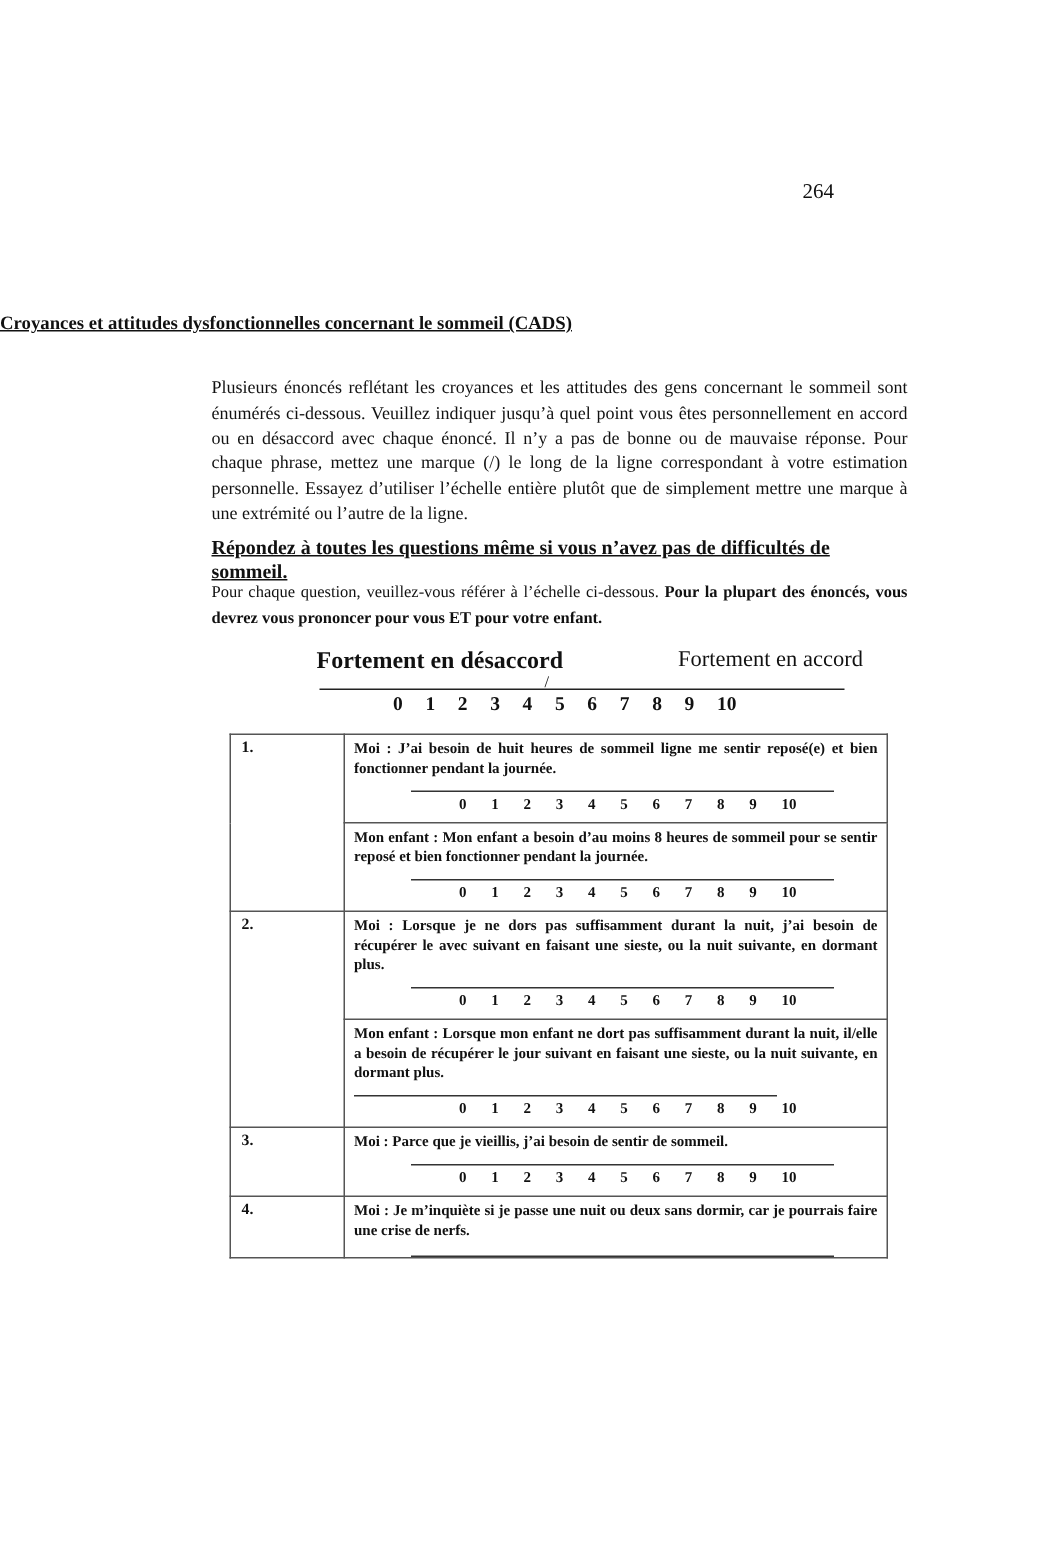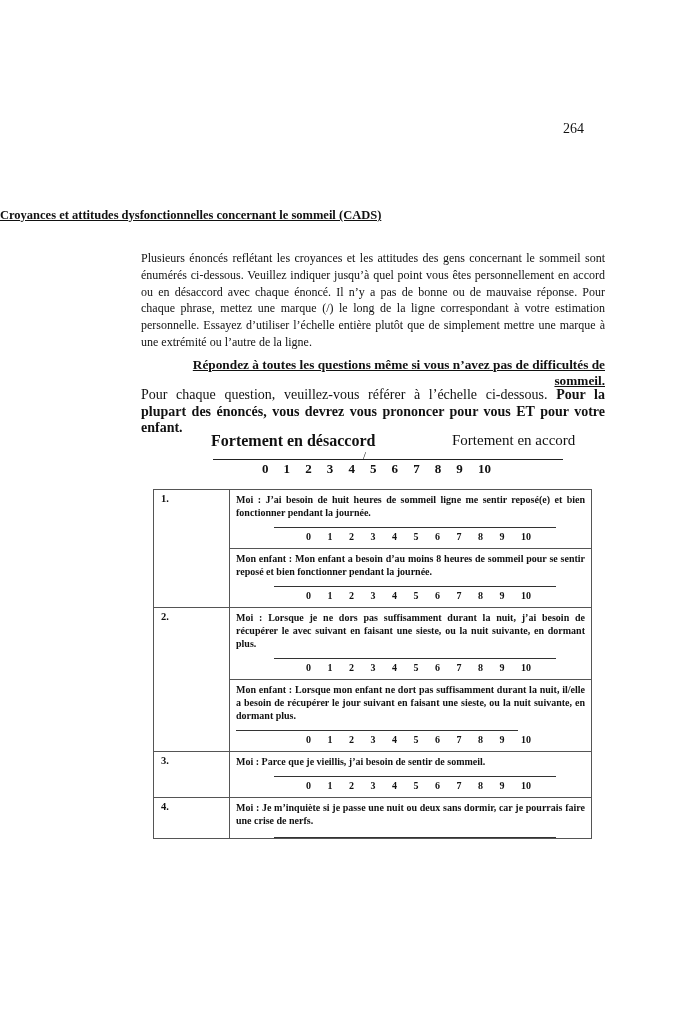--- a/index.html
+++ b/index.html
@@ -1,23 +1,23 @@
 <!DOCTYPE html>
 <html><head>
 <meta charset="utf-8">
 <style>
   html, body { margin:0; padding:0; background:#fff; }
   body { width:700px; height:1028px; position:relative; overflow:hidden;
          font-family:"Liberation Serif", serif; color:#111; }
   .abs { position:absolute; }
-  #page-number { left:563px; top:121px; font-size:14px; }
+  #page-number { left:535px; top:121px; font-size:14px; }
   #doc-title { left:0; width:700px; top:208px; text-align:left; font-size:12.5px; font-weight:bold; text-decoration:underline; }
   #intro { left:141px; width:464px; top:250px; font-size:12px; line-height:16.8px; text-align:justify; }
-  #instruction { left:141px; width:464px; top:357px; font-size:13.3px; font-weight:bold; text-decoration:underline; text-align:right; }
-  #scale-intro { left:141px; width:464px; top:387px; font-size:14px; line-height:16.5px; text-align:justify; }
+  #instruction { left:141px; width:464px; top:357px; font-size:13.3px; font-weight:bold; text-decoration:underline; text-align:left; }
+  #scale-intro { left:141px; width:464px; top:387px; font-size:11px; line-height:16.5px; text-align:justify; }
   #scale-intro b { font-weight:bold; }
   #scale-left { left:211px; top:432px; font-size:16px; font-weight:bold;font-family:Liberation Serif, serif; }
   #scale-right { left:452px; top:432px; font-size:15px; font-weight:normal; }
   #scale-line { left:213px; top:459px; width:350px; height:0; border-top:1.3px solid #222; }
   #scale-mark { left:363px; top:449px; font-size:11px; }
   #scale-ticks { left:262px; top:461px; width:260px; font-size:13px; font-weight:bold; display:flex; }
   #scale-ticks span { display:inline-block; }
 
   table#items { position:absolute; left:153px; top:489px; width:439px; border-collapse:collapse; font-size:10px; font-weight:bold; }
   table#items td { border:1px solid #555; vertical-align:top; padding:0; }

